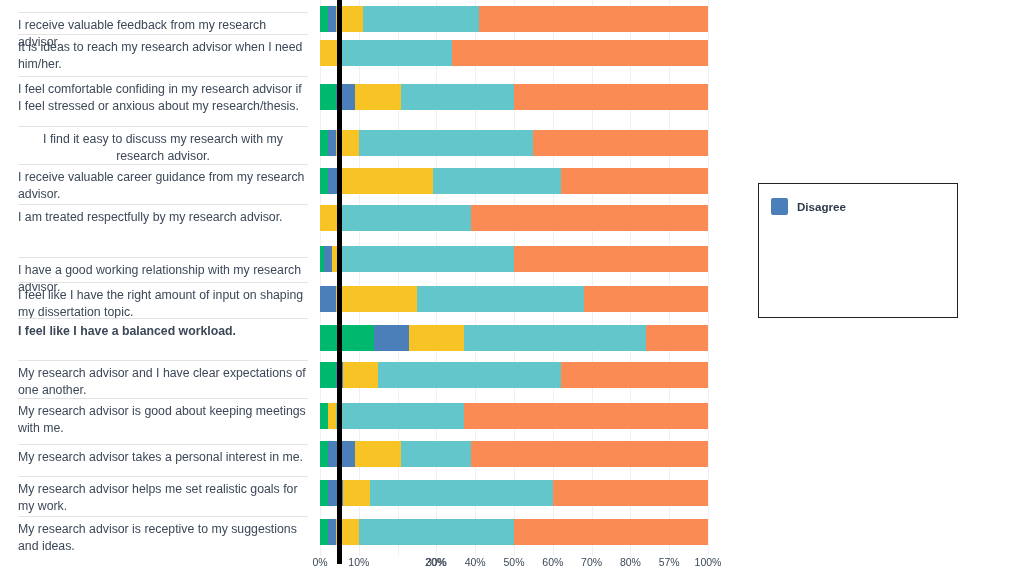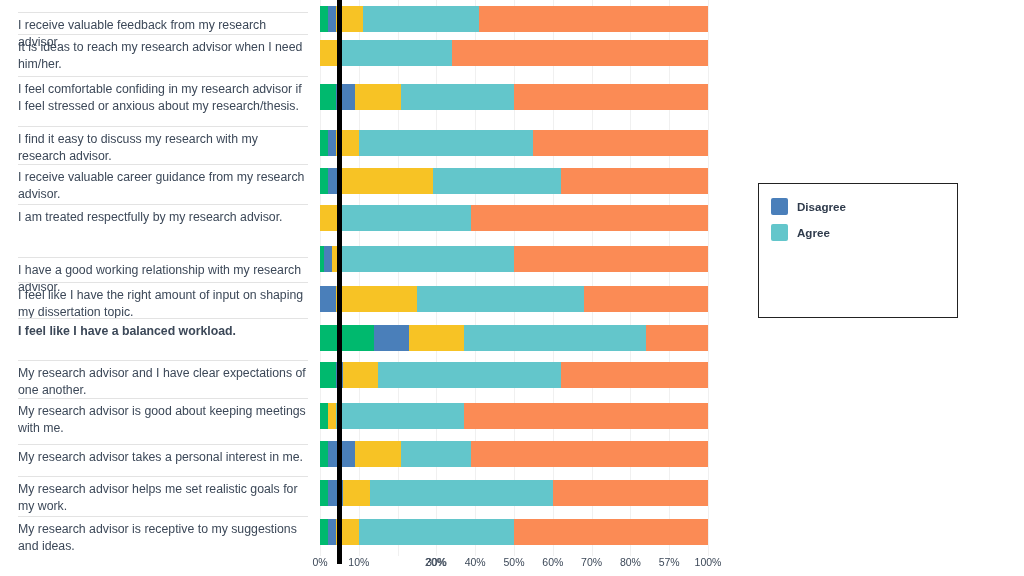--- a/index.html
+++ b/index.html
@@ -137,21 +137,21 @@
       <div class="gridline" style="left: 591.6px;"></div>
       <div class="gridline" style="left: 630.4px;"></div>
       <div class="gridline" style="left: 669.2px;"></div>
       <div class="gridline" style="left: 708px;"></div>
     </div>
 
   <div class="label-col" id="label-col">
       <div class="row-label" style="top: 12px; height: 34px;">I receive valuable feedback from my research advisor.</div>
       <div class="row-label" style="top: 34px; height: 42px;">It is ideas to reach my research advisor when I need him/her.</div>
       <div class="row-label" style="top: 76px; height: 50px;">I feel comfortable confiding in my research advisor if I feel stressed or anxious about my research/thesis.</div>
-      <div class="row-label" style="top: 126px; height: 38px;">I find it easy to discuss my research with my research advisor.</div>
+      <div class="row-label" style="top: 126px; height: 38px; text-align: center;">I find it easy to discuss my research with my research advisor.</div>
       <div class="row-label" style="top: 164px; height: 40px;">I receive valuable career guidance from my research advisor.</div>
       <div class="row-label" style="top: 204px; height: 38px;">I am treated respectfully by my research advisor.</div>
       <div class="row-label" style="top: 257px; height: 40px;">I have a good working relationship with my research advisor.</div>
       <div class="row-label" style="top: 282px; height: 40px;">I feel like I have the right amount of input on shaping my dissertation topic.</div>
       <div class="row-label" style="top: 318px; height: 38px; font-weight: bold;">I feel like I have a balanced workload.</div>
       <div class="row-label" style="top: 360px; height: 38px;">My research advisor and I have clear expectations of one another.</div>
       <div class="row-label" style="top: 398px; height: 40px;">My research advisor is good about keeping meetings with me.</div>
       <div class="row-label" style="top: 444px; height: 38px;">My research advisor takes a personal interest in me.</div>
       <div class="row-label" style="top: 476px; height: 40px;">My research advisor helps me set realistic goals for my work.</div>
       <div class="row-label" style="top: 516px; height: 40px;">My research advisor is receptive to my suggestions and ideas.</div>
@@ -266,19 +266,15 @@
       <div class="tick-label" style="left: 630.4px;">80%</div>
       <div class="tick-label" style="left: 669.2px;">57%</div>
       <div class="tick-label" style="left: 708px;">100%</div>
     </div>
 
   <div class="legend" id="legend">
       <div class="legend-item">
         <span class="legend-swatch" style="background: rgb(74, 127, 186);"></span>
         <span class="legend-text">Disagree</span>
       </div>
-      <div class="legend-item">
-        <span class="legend-swatch" style="background: rgb(99, 198, 203);"></span>
-        <span class="legend-text">Agree</span>
-      </div>
     </div>
 
 </div>
 
 </body></html>

